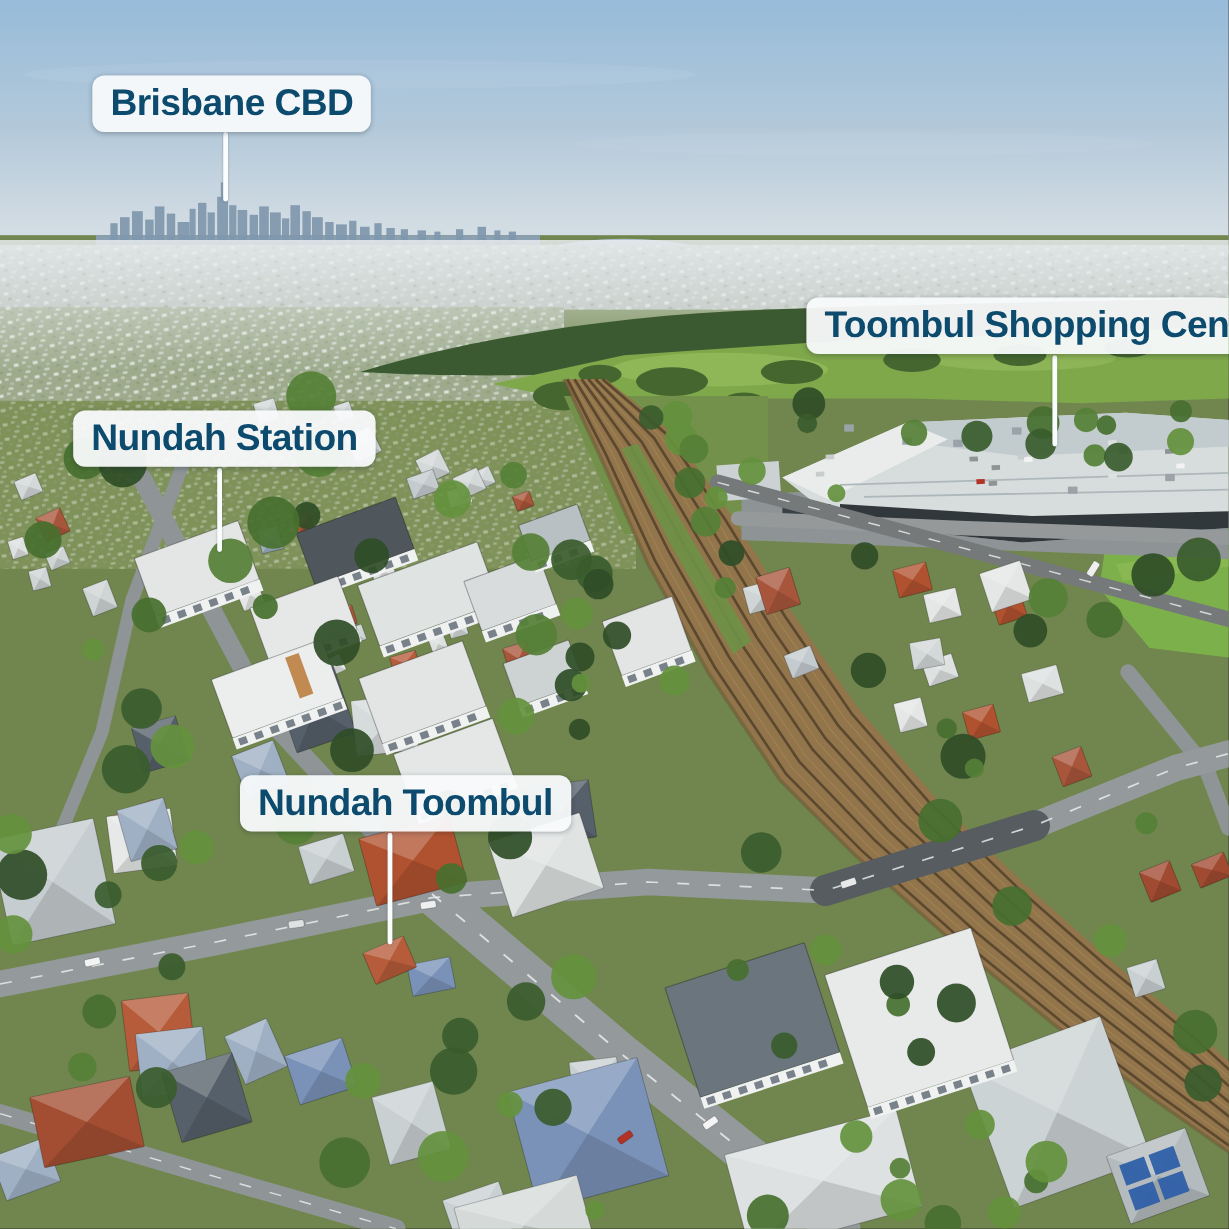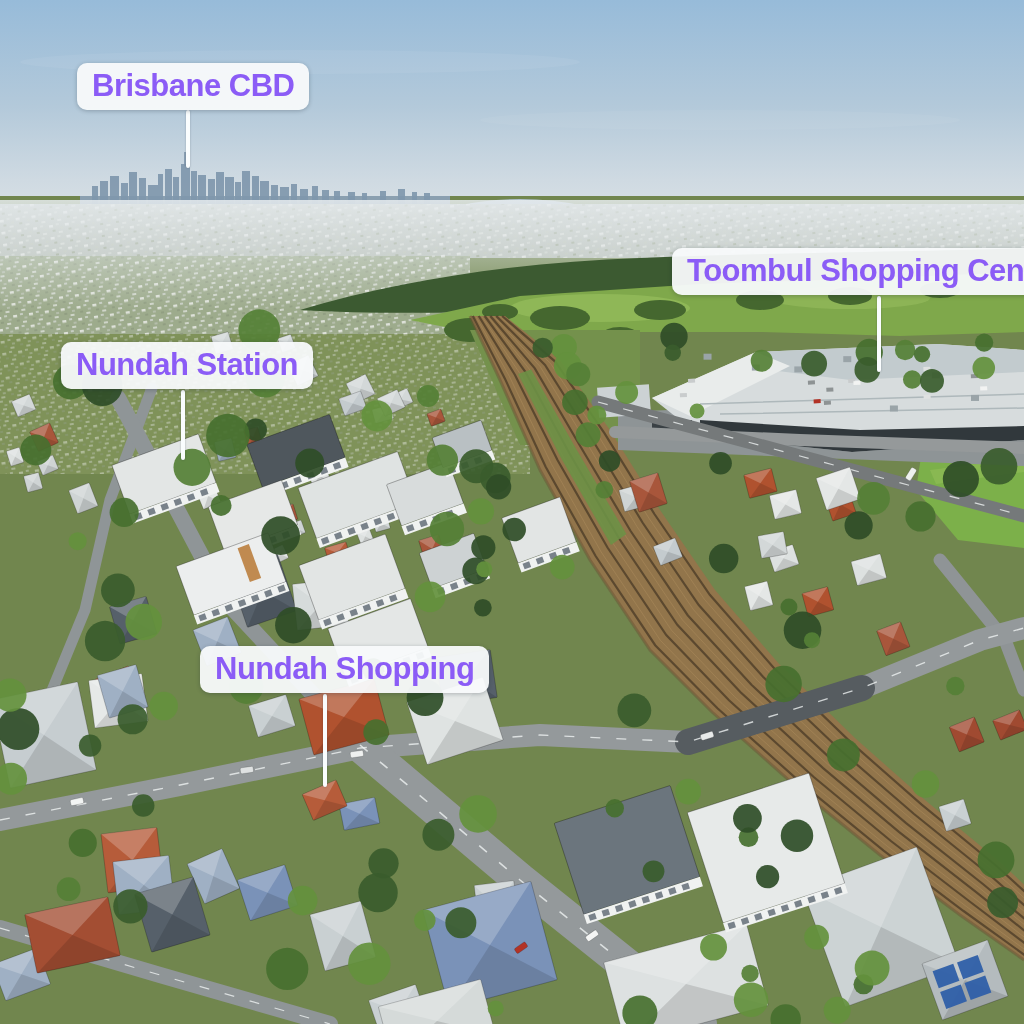--- a/index.html
+++ b/index.html
@@ -1,20 +1,20 @@
 <!DOCTYPE html>
 <html><head>
 <meta charset="utf-8">
 <style>
   html,body{margin:0;padding:0;background:#222;}
   #stage{position:relative;width:1024px;height:1024px;overflow:hidden;
          font-family:"Liberation Sans",sans-serif;}
   #scene{position:absolute;inset:0;}
   .lbl{position:absolute;height:36px;display:flex;align-items:center;
-       background:rgba(248,250,251,0.95);color:#8b5cf6;
+       background:rgba(248,250,251,0.95);color:#0c4a6e;
        font-size:31px;font-weight:700;letter-spacing:-0.5px;white-space:nowrap;
        padding:5px 15px 6px;border-radius:10px;
        box-shadow:0 1px 4px rgba(25,35,45,0.28);z-index:5;}
   .leader{position:absolute;width:4px;background:#fafdfe;border-radius:2px;z-index:4;
           box-shadow:0 0 2px rgba(40,50,60,0.35);}
   #lbl-brisbane-cbd{left:77px;top:63px;}
   #ld-brisbane-cbd{left:186px;top:110px;height:58px;}
   #lbl-nundah-village{left:61px;top:342px;}
   #ld-nundah-village{left:181px;top:390px;height:70px;}
   #lbl-toombul{left:672px;top:248px;}
@@ -799,14 +799,14 @@
   <div class="leader" id="ld-brisbane-cbd"></div>
   <div class="lbl" id="lbl-brisbane-cbd">Brisbane CBD</div>
 
   <div class="leader" id="ld-nundah-village"></div>
   <div class="lbl" id="lbl-nundah-village">Nundah Station</div>
 
   <div class="leader" id="ld-toombul"></div>
   <div class="lbl" id="lbl-toombul">Toombul Shopping Centre</div>
 
   <div class="leader" id="ld-nundah-station"></div>
-  <div class="lbl" id="lbl-nundah-station">Nundah Shopping</div>
+  <div class="lbl" id="lbl-nundah-station">Nundah Toombul</div>
 </div>
 
 </body></html>

